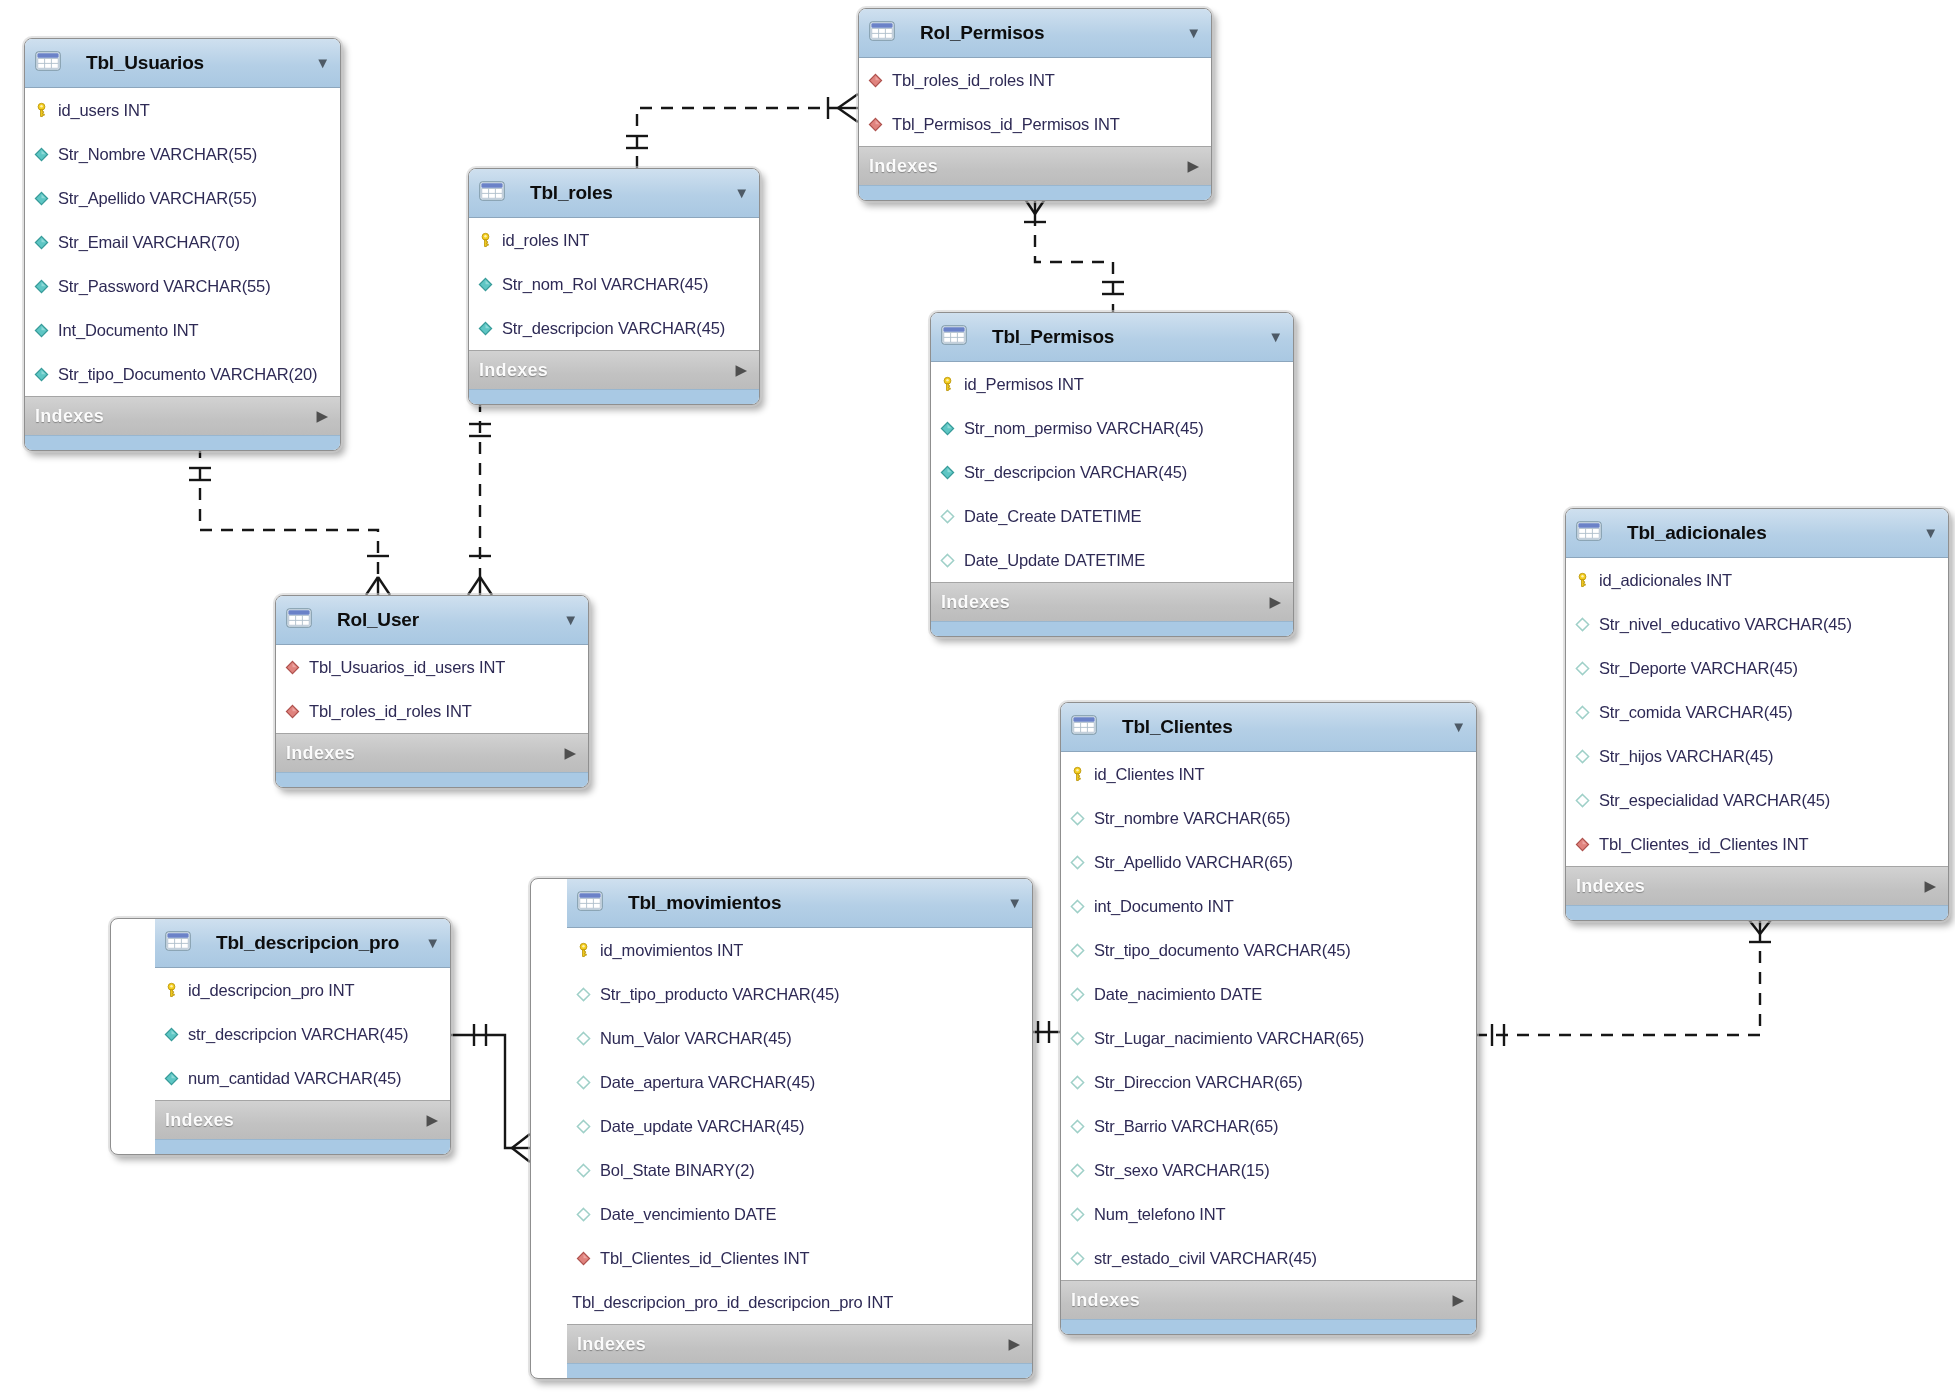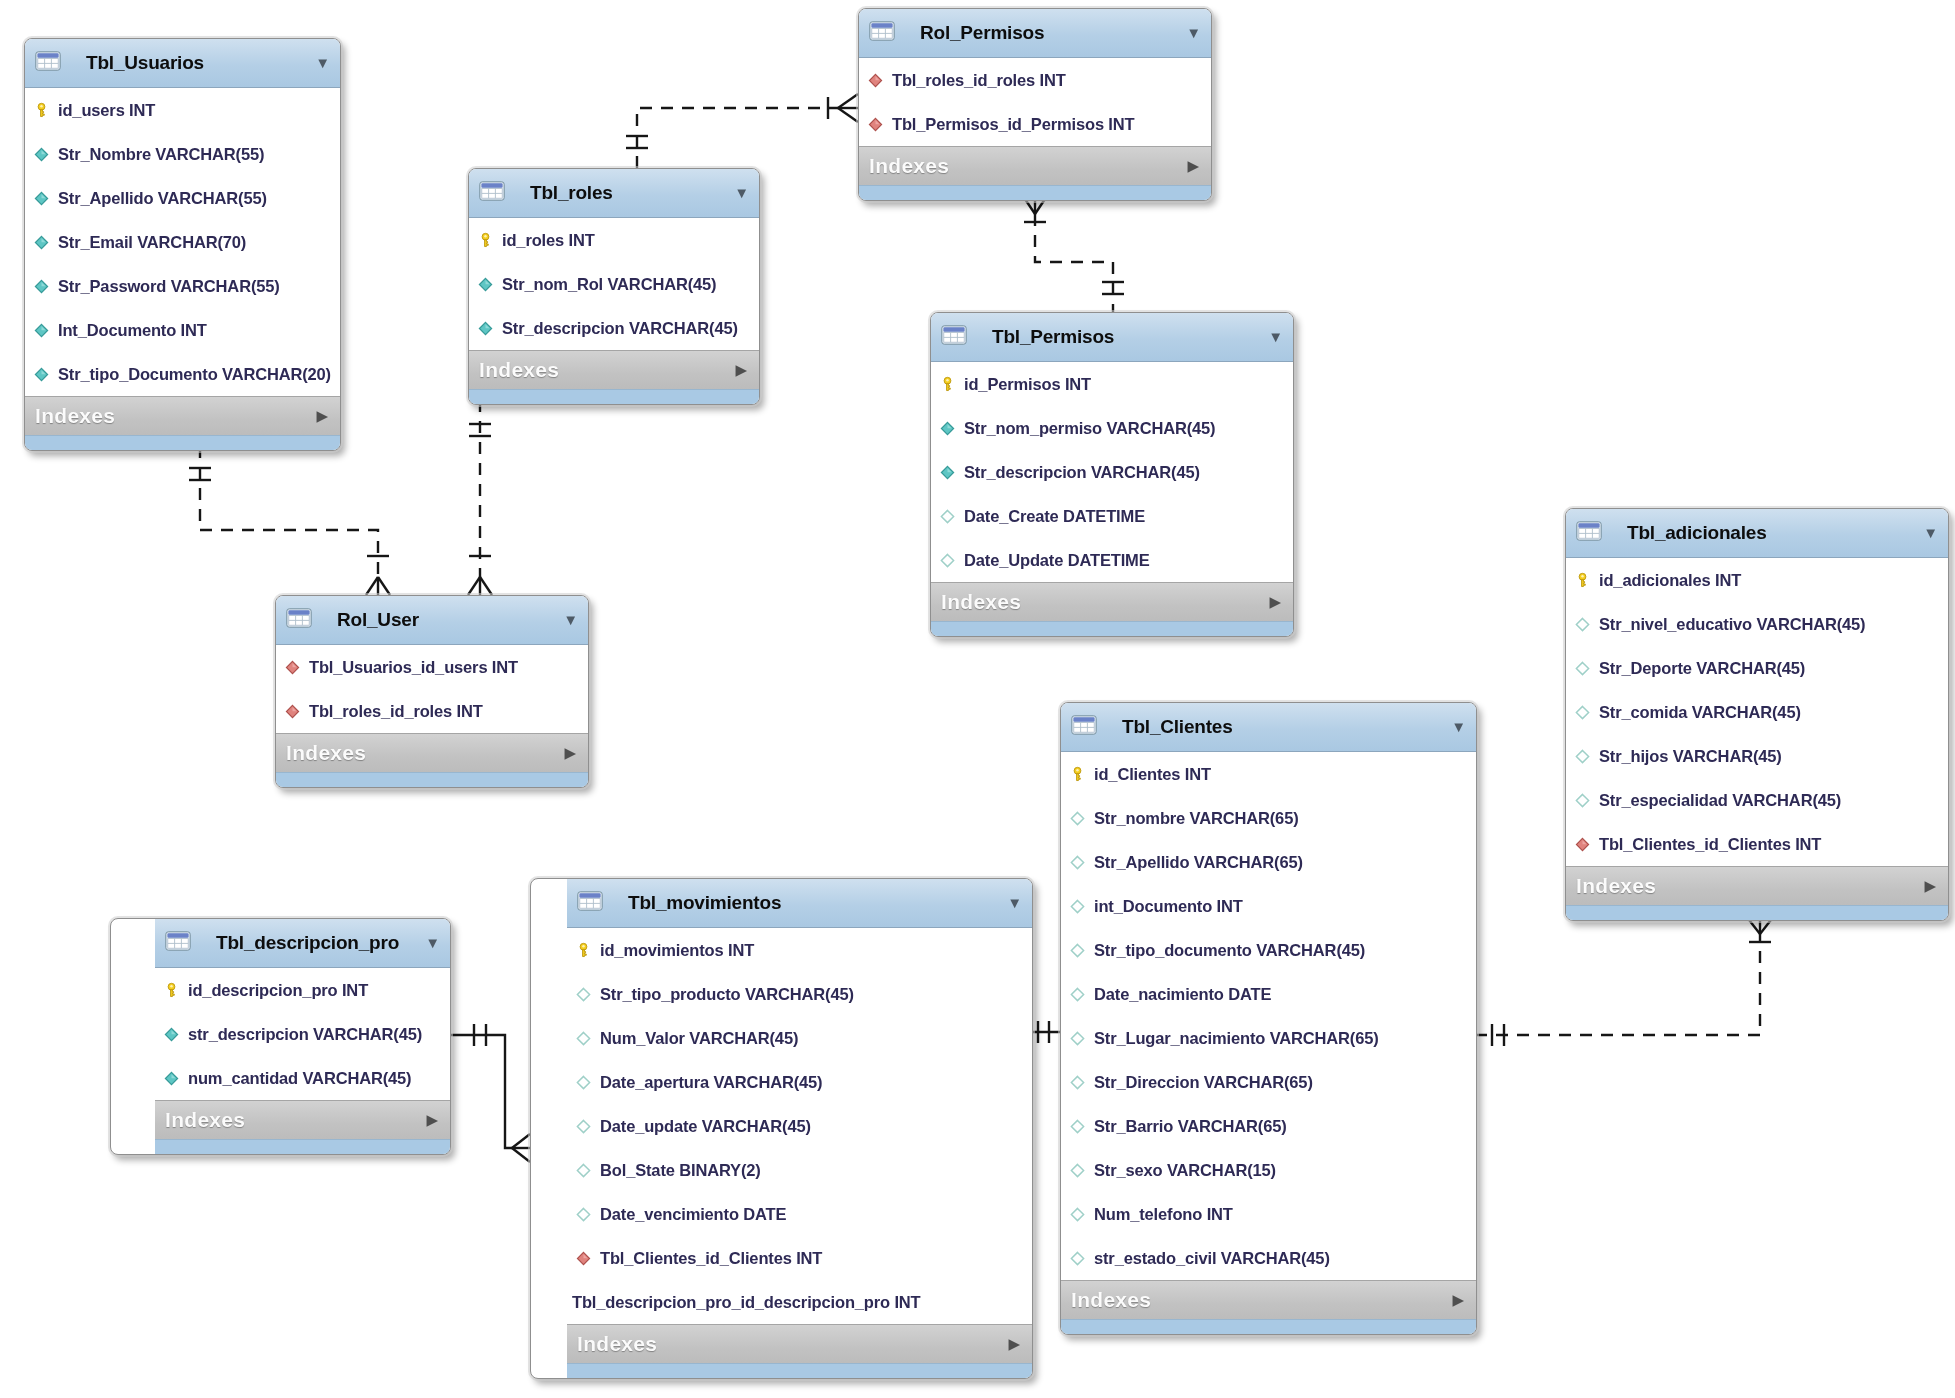--- a/index.html
+++ b/index.html
@@ -32,30 +32,30 @@
     font-size:15px;color:#4e5a66;line-height:1;cursor:pointer;
   }
   .fields{background:#ffffff;}
   .row{
     display:flex;align-items:center;gap:8px;height:44px;
     padding:0 6px 0 7px;white-space:nowrap;
   }
   .row.no-icon{padding-left:5px;}
   .icn{display:inline-flex;width:18px;justify-content:center;flex:0 0 18px;}
   .ftext{
-    font-size:16.5px;font-weight:bold;color:#2e2a55;letter-spacing:-0.15px;
+    font-size:16.5px;font-weight:normal;color:#2e2a55;letter-spacing:-0.15px;
   }
   .ftr{
     position:relative;height:38px;display:flex;align-items:center;
     padding:0 30px 0 10px;
     background:linear-gradient(180deg,#d2d2d2 0%,#c2c2c2 60%,#bcbcbc 100%);
     border-top:1px solid #a5a5a5;
   }
   .ftr-label{
-    font-size:21px;font-weight:bold;color:#fbfbfb;
+    font-size:18px;font-weight:bold;color:#fbfbfb;
     text-shadow:0 1px 1px rgba(90,90,90,.6);letter-spacing:.3px;
   }
   .ftr-arrow{
     position:absolute;right:12px;top:50%;transform:translateY(-52%);
     font-size:15px;color:#4f4f4f;line-height:1;cursor:pointer;
   }
   .strip{height:14px;background:#a9c9e4;border-top:1px solid #98b6cf;}
 </style>
 </head>
 <body>

